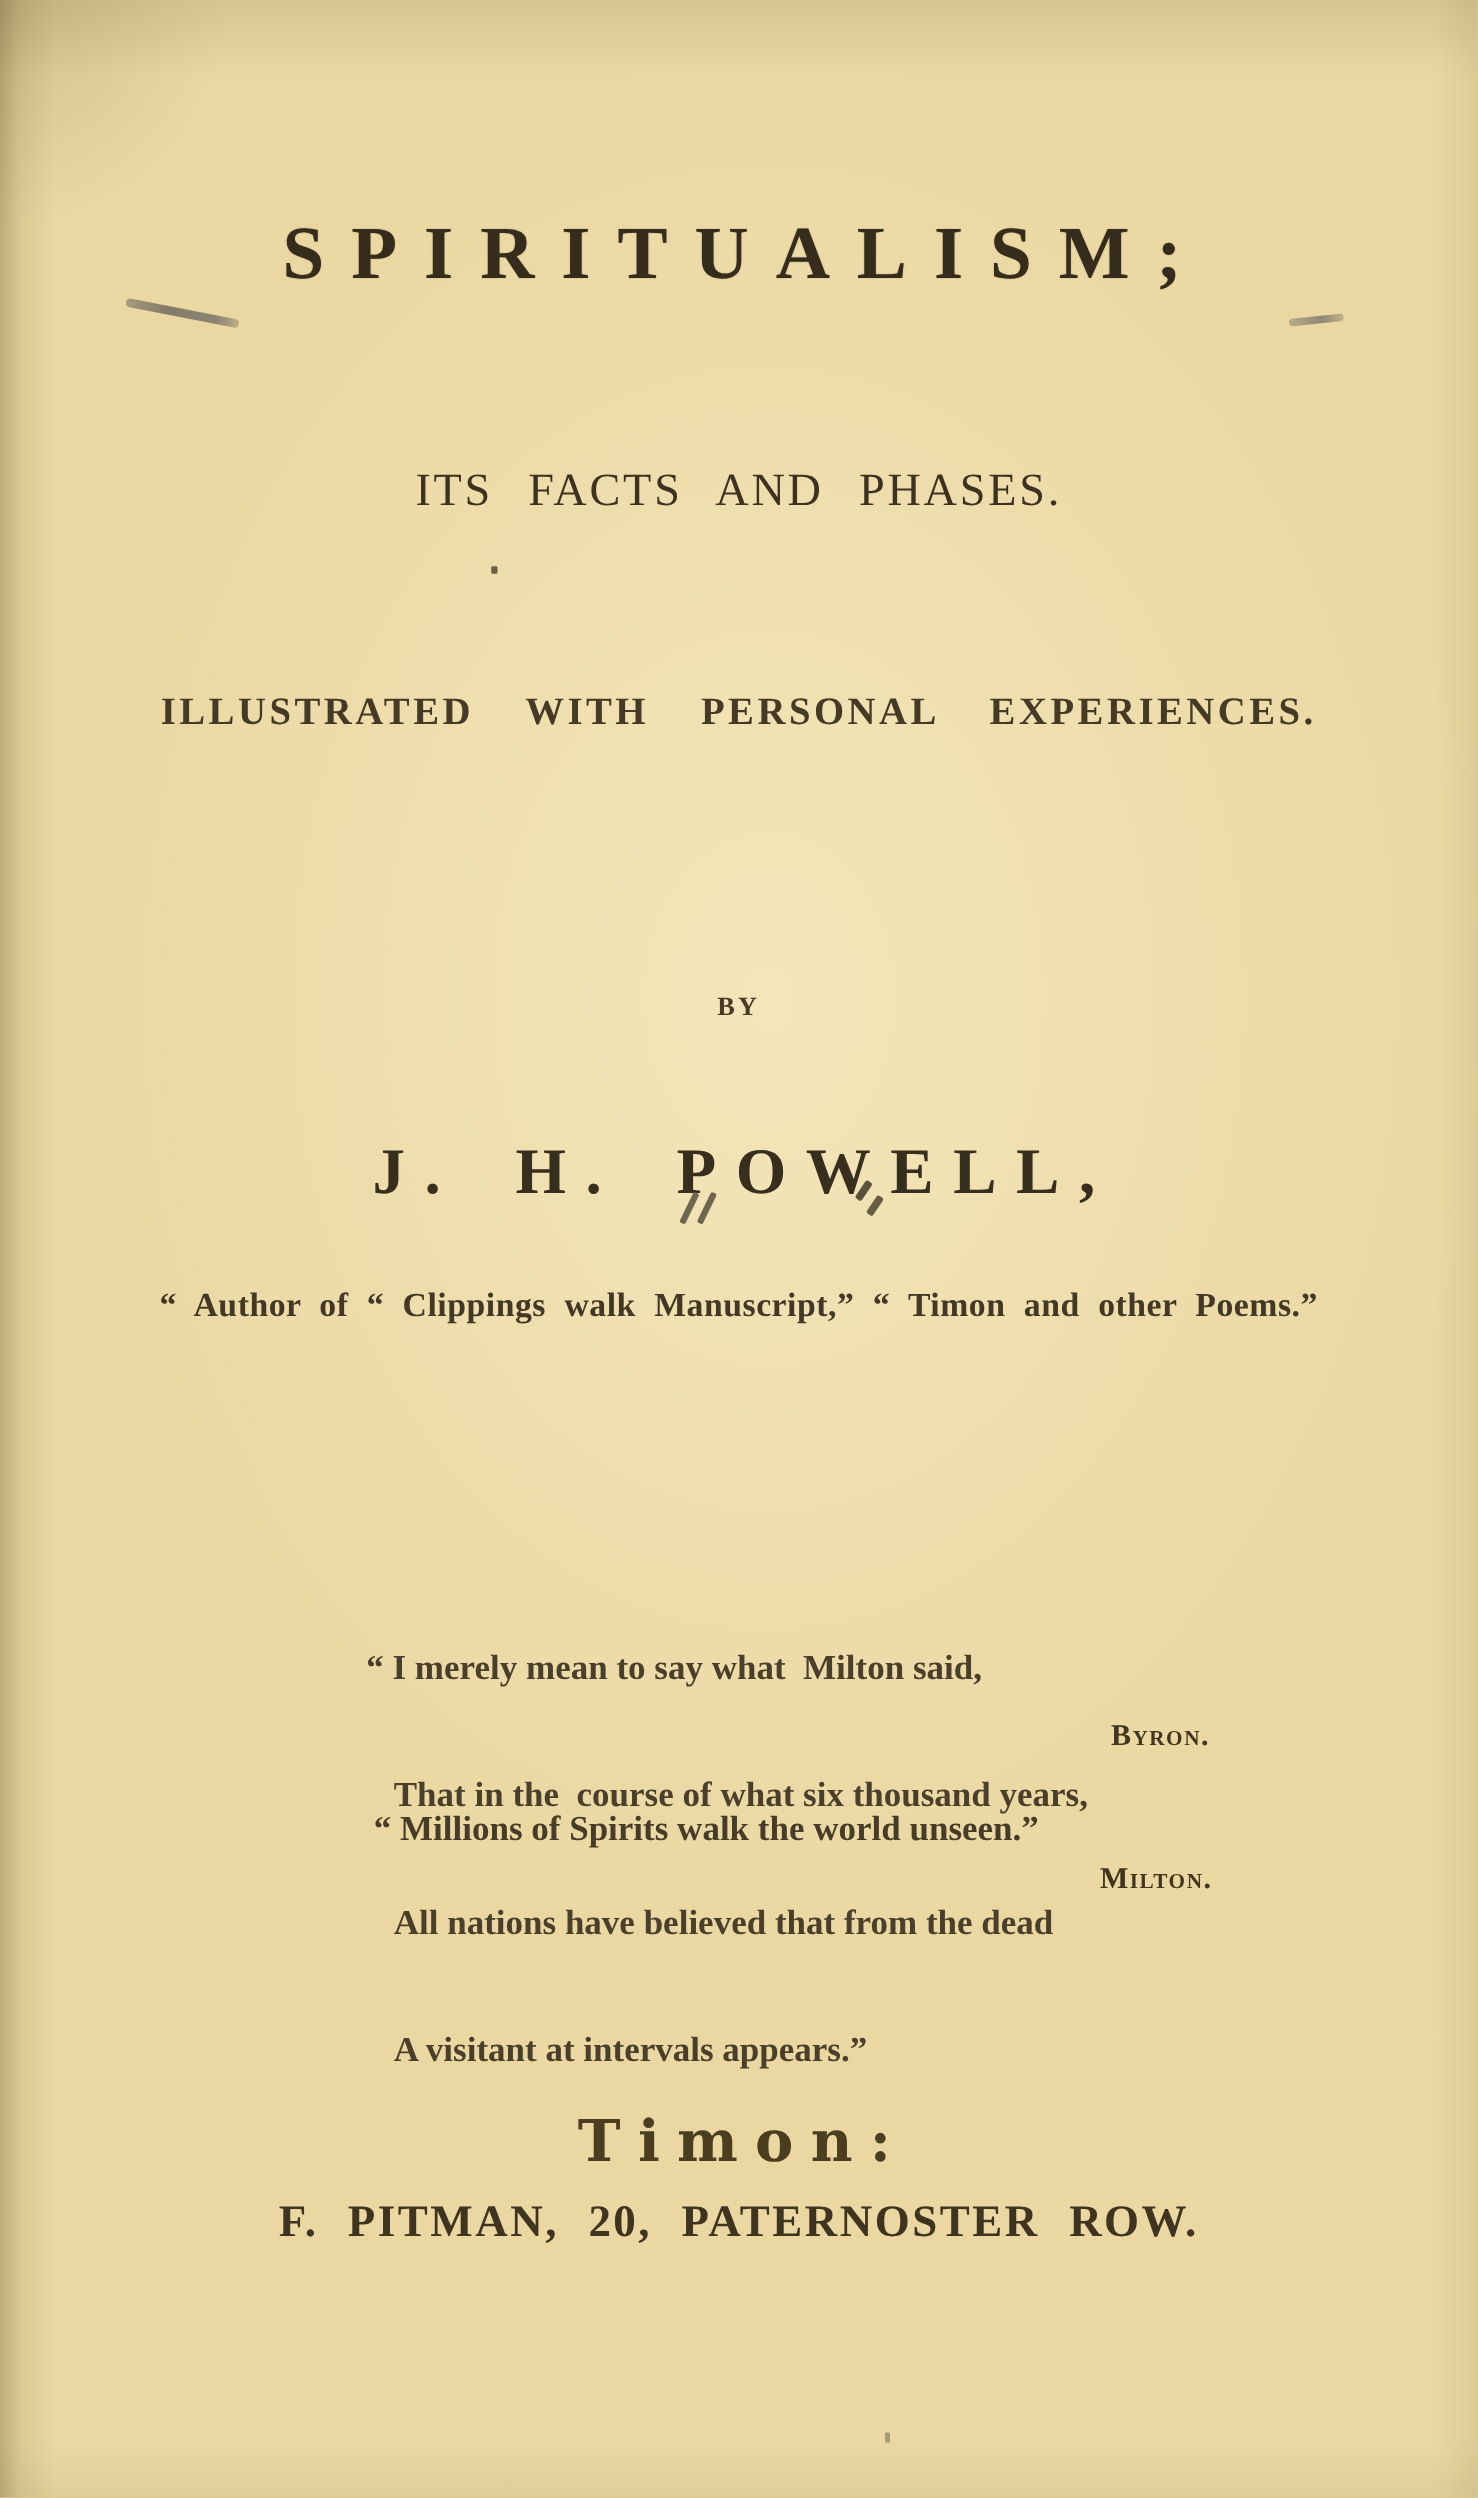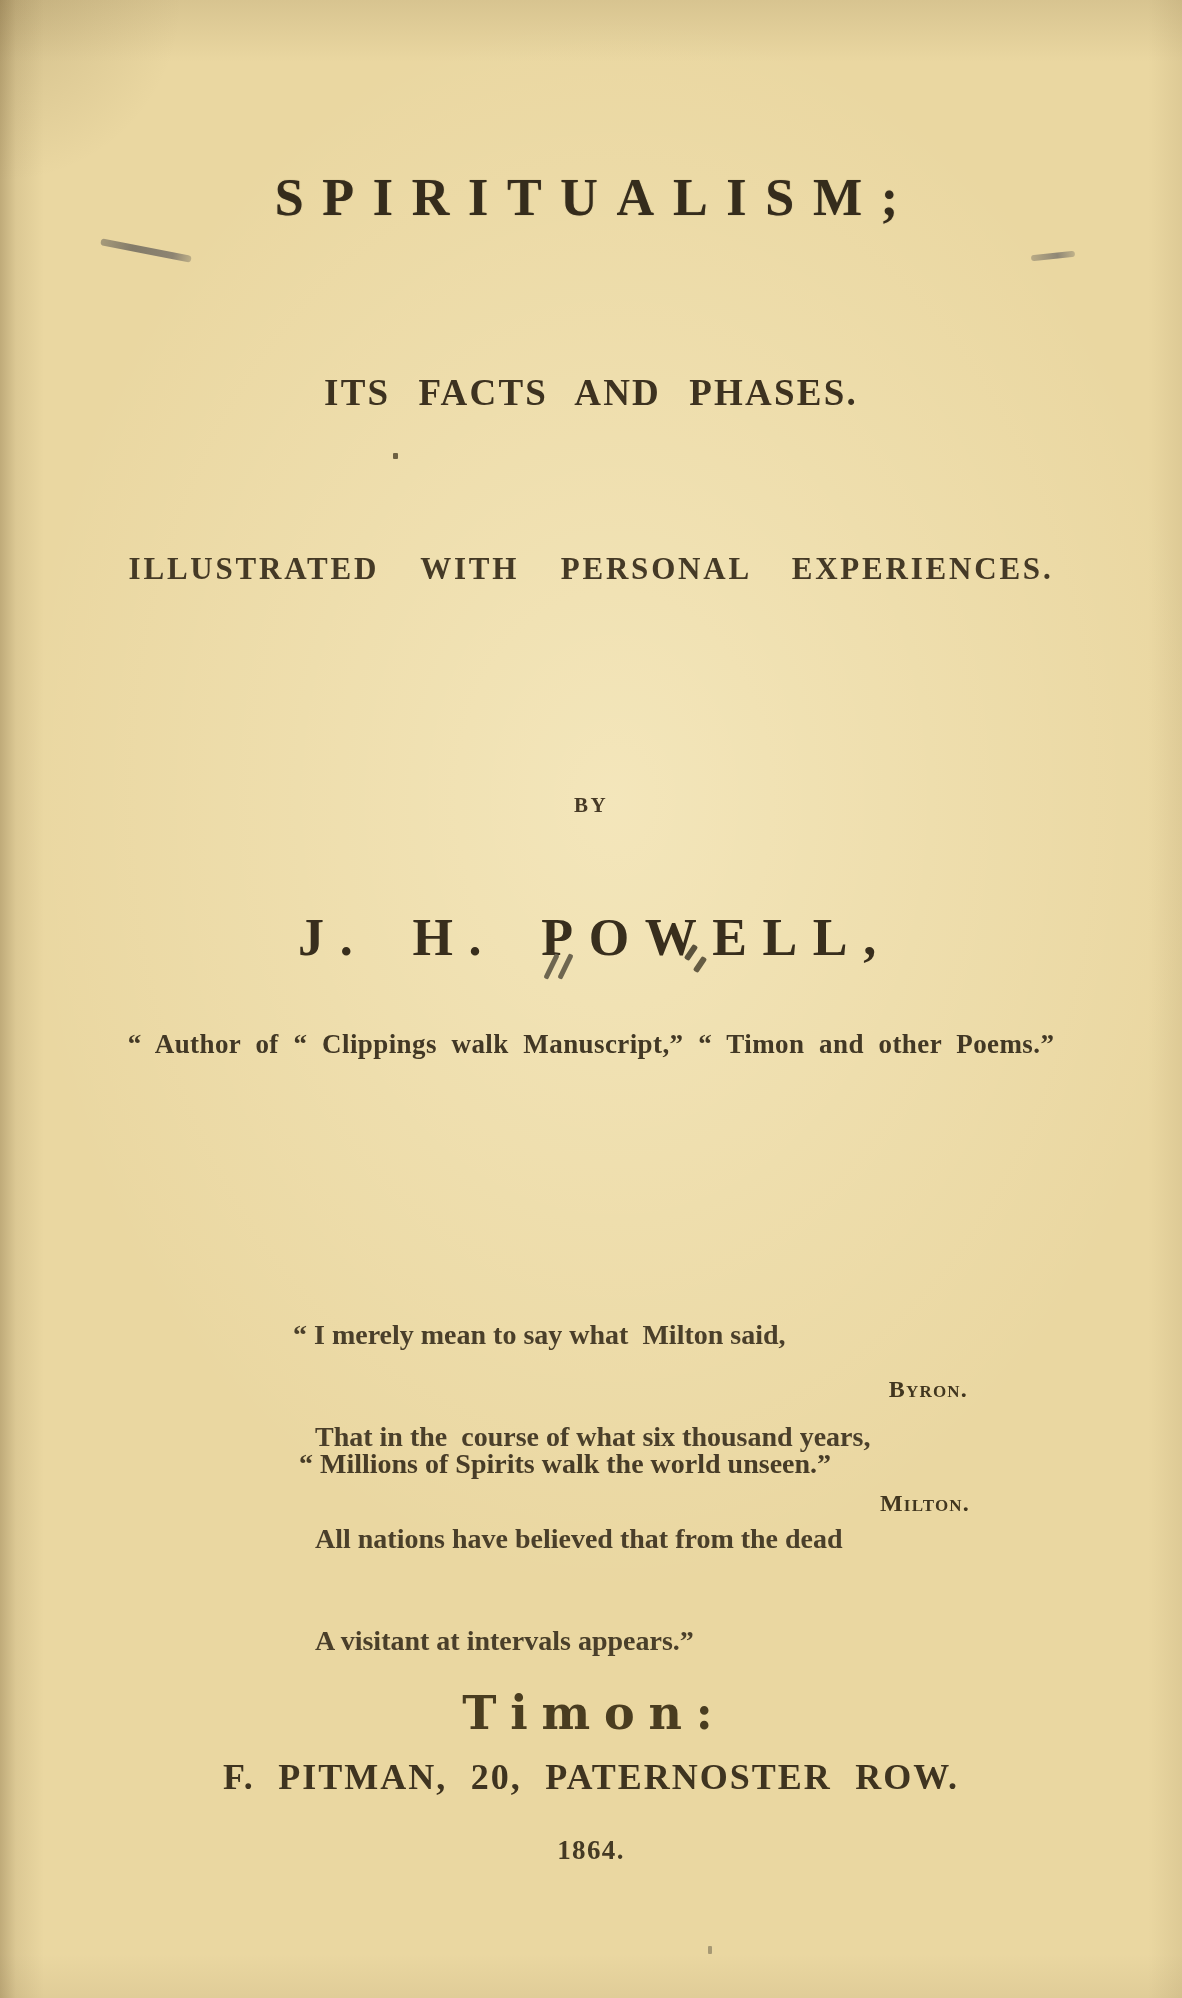--- a/index.html
+++ b/index.html
@@ -18,31 +18,31 @@
       linear-gradient(180deg, rgba(92,68,30,0.13) 0px, rgba(92,68,30,0) 62px),
       linear-gradient(270deg, rgba(92,68,30,0.09) 0px, rgba(92,68,30,0) 34px),
       linear-gradient(0deg, rgba(92,68,30,0.07) 0px, rgba(92,68,30,0) 44px);
     background-color: #ead7a1;
   }
   .abs { position: absolute; }
   .centered { left: 0; right: 0; text-align: center; }
 
   .title {
     top: 168px;
-    font-size: 52px;
+    font-size: 60px;
     font-weight: 700;
     letter-spacing: 0.36em;
     margin-left: 0.18em;
     color: #352c1c;
     text-shadow: 0 0 1px rgba(53,44,28,0.45);
   }
   .subtitle {
     top: 371px;
     font-size: 37px;
-    font-weight: 700;
+    font-weight: 400;
     letter-spacing: 0.06em;
     word-spacing: 0.45em;
     color: #3d3220;
   }
   .tagline {
     top: 551px;
     font-size: 31px;
     font-weight: 700;
     letter-spacing: 0.09em;
     word-spacing: 1.0em;
@@ -182,17 +182,16 @@
     <div class="cont">All nations have believed that from the dead</div>
     <div class="cont">A visitant at intervals appears.”</div>
   </div>
   <div class="abs attribution attr-byron">Byron.</div>
 
   <div class="abs epigraph2">“ Millions of Spirits walk the world unseen.”</div>
   <div class="abs attribution attr-milton">Milton.</div>
 
   <div class="abs centered imprint-city">Timon:</div>
   <div class="abs centered imprint-publisher">F. PITMAN, 20, PATERNOSTER ROW.</div>
-  <div class="abs centered imprint-year">1864.</div>
 
   <div class="abs speck-2"></div>
 
 </div>
 
 </body></html>

